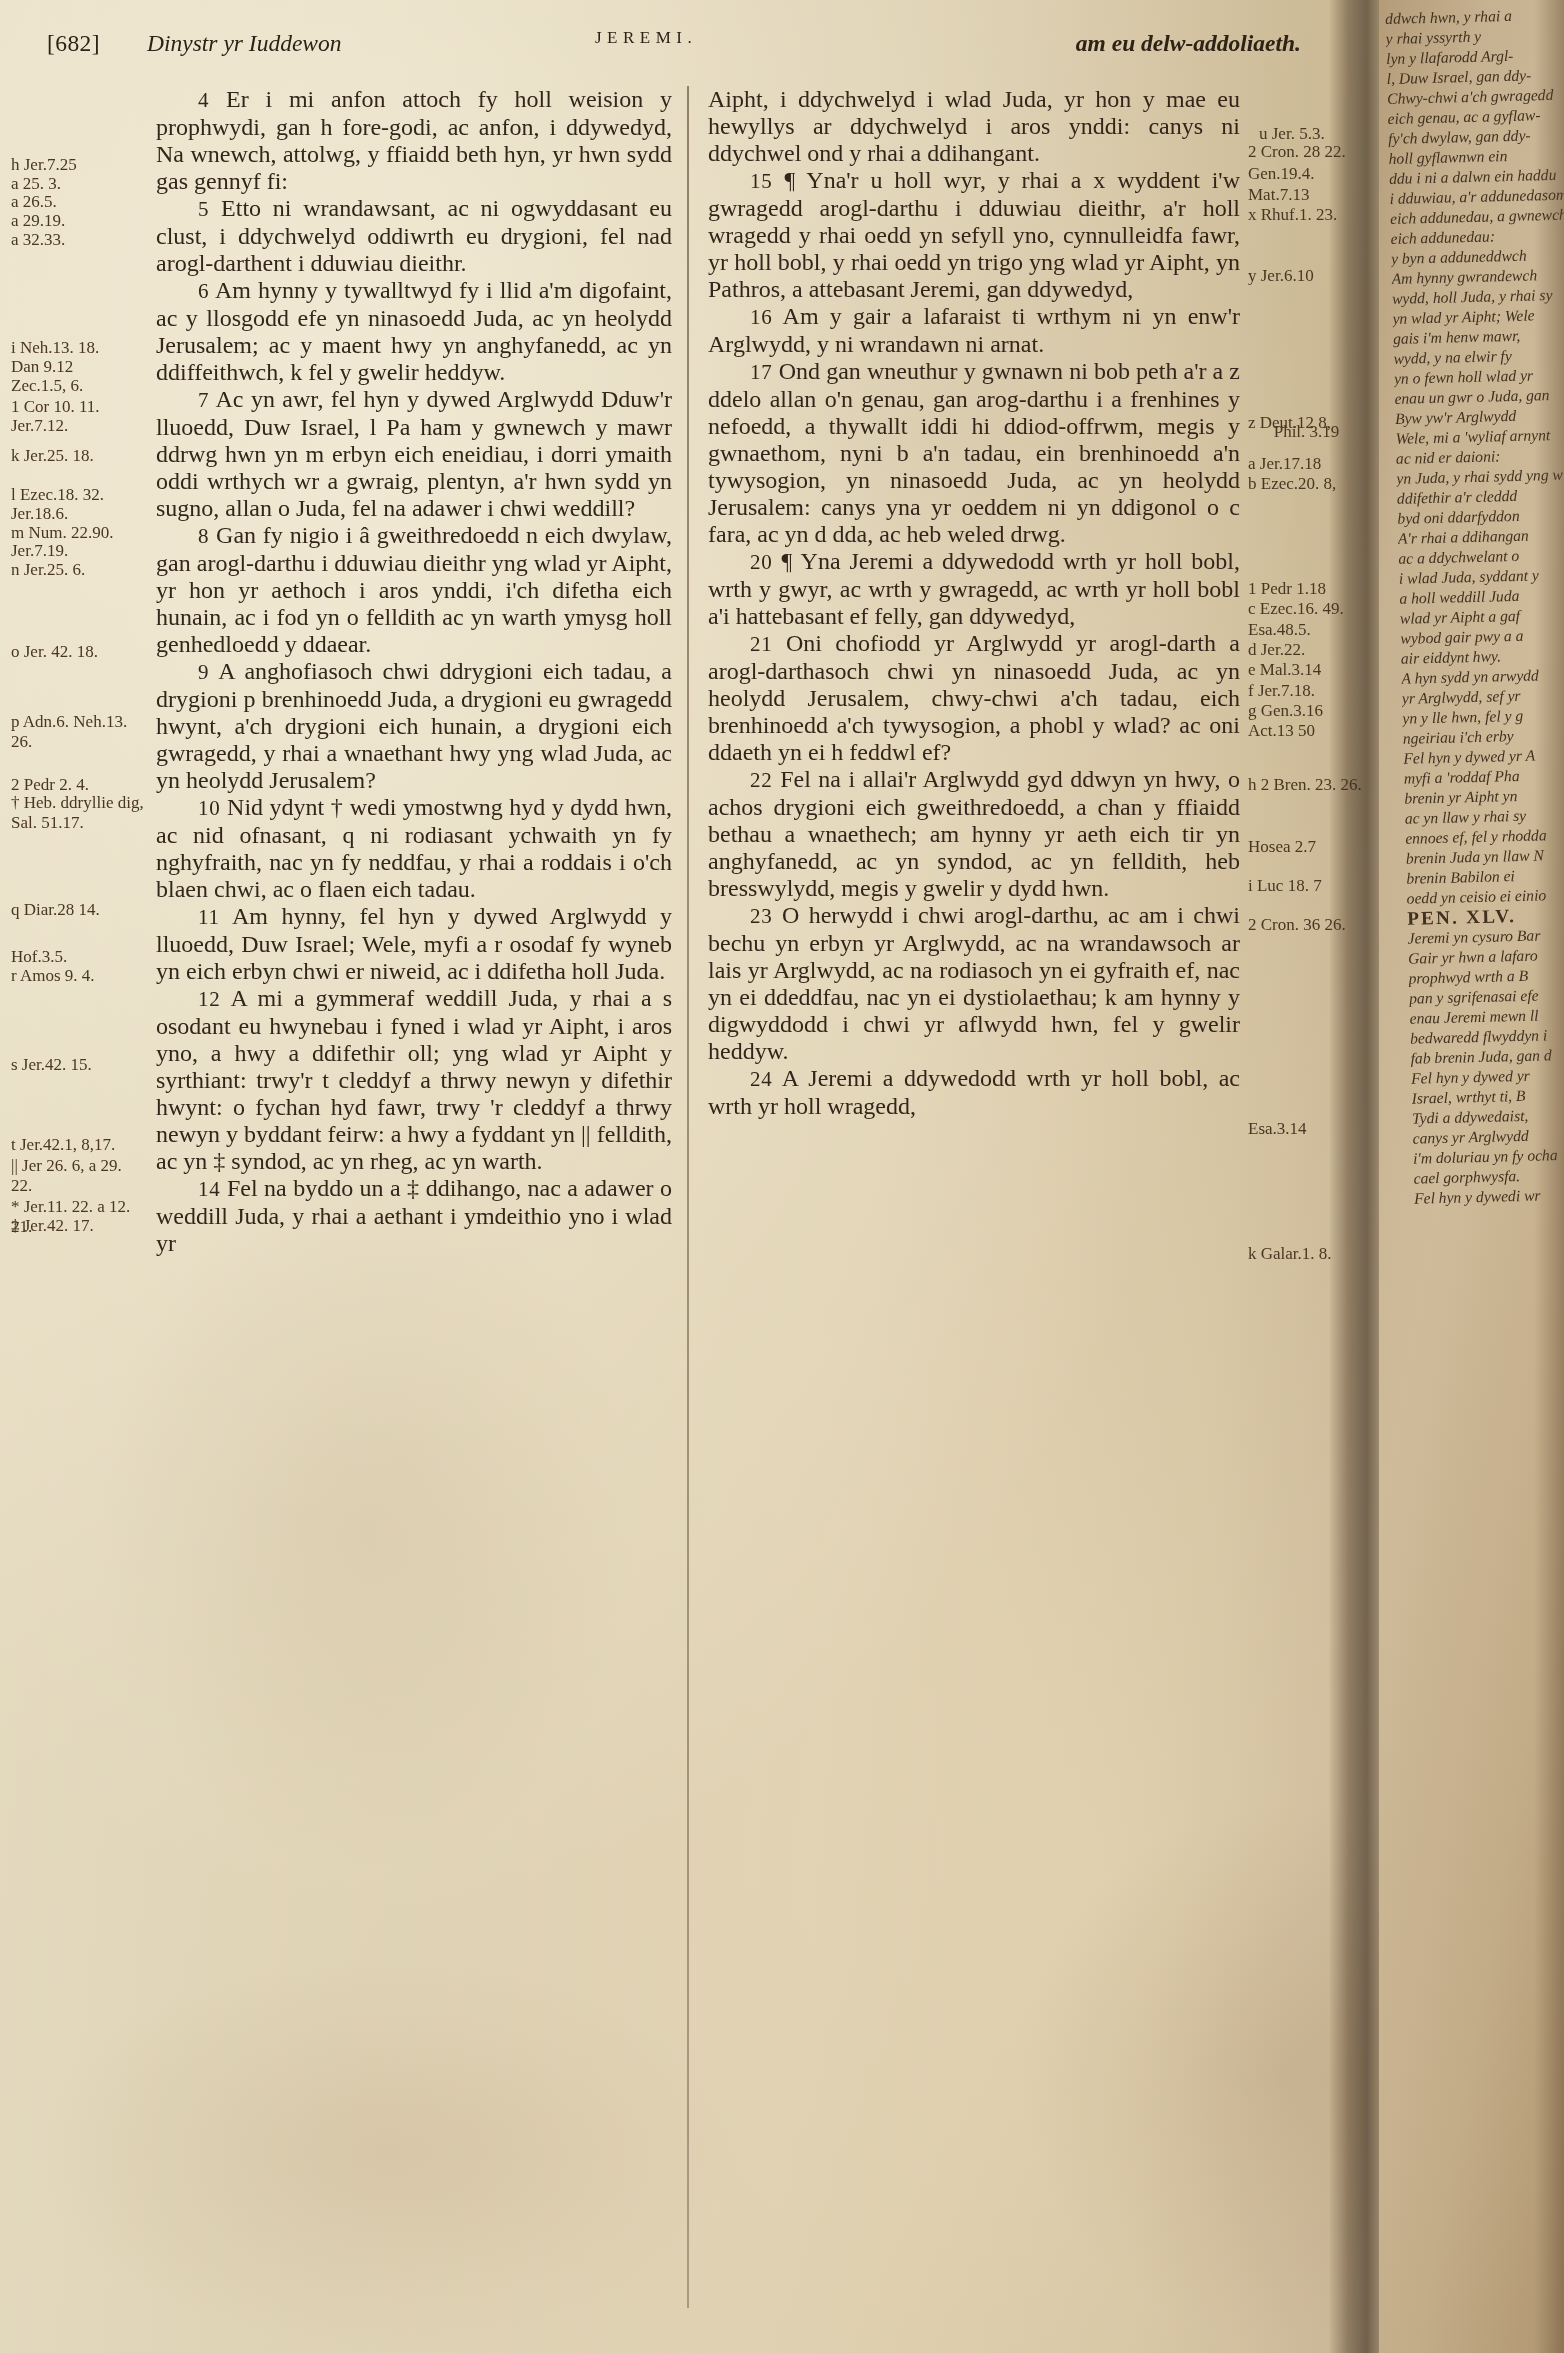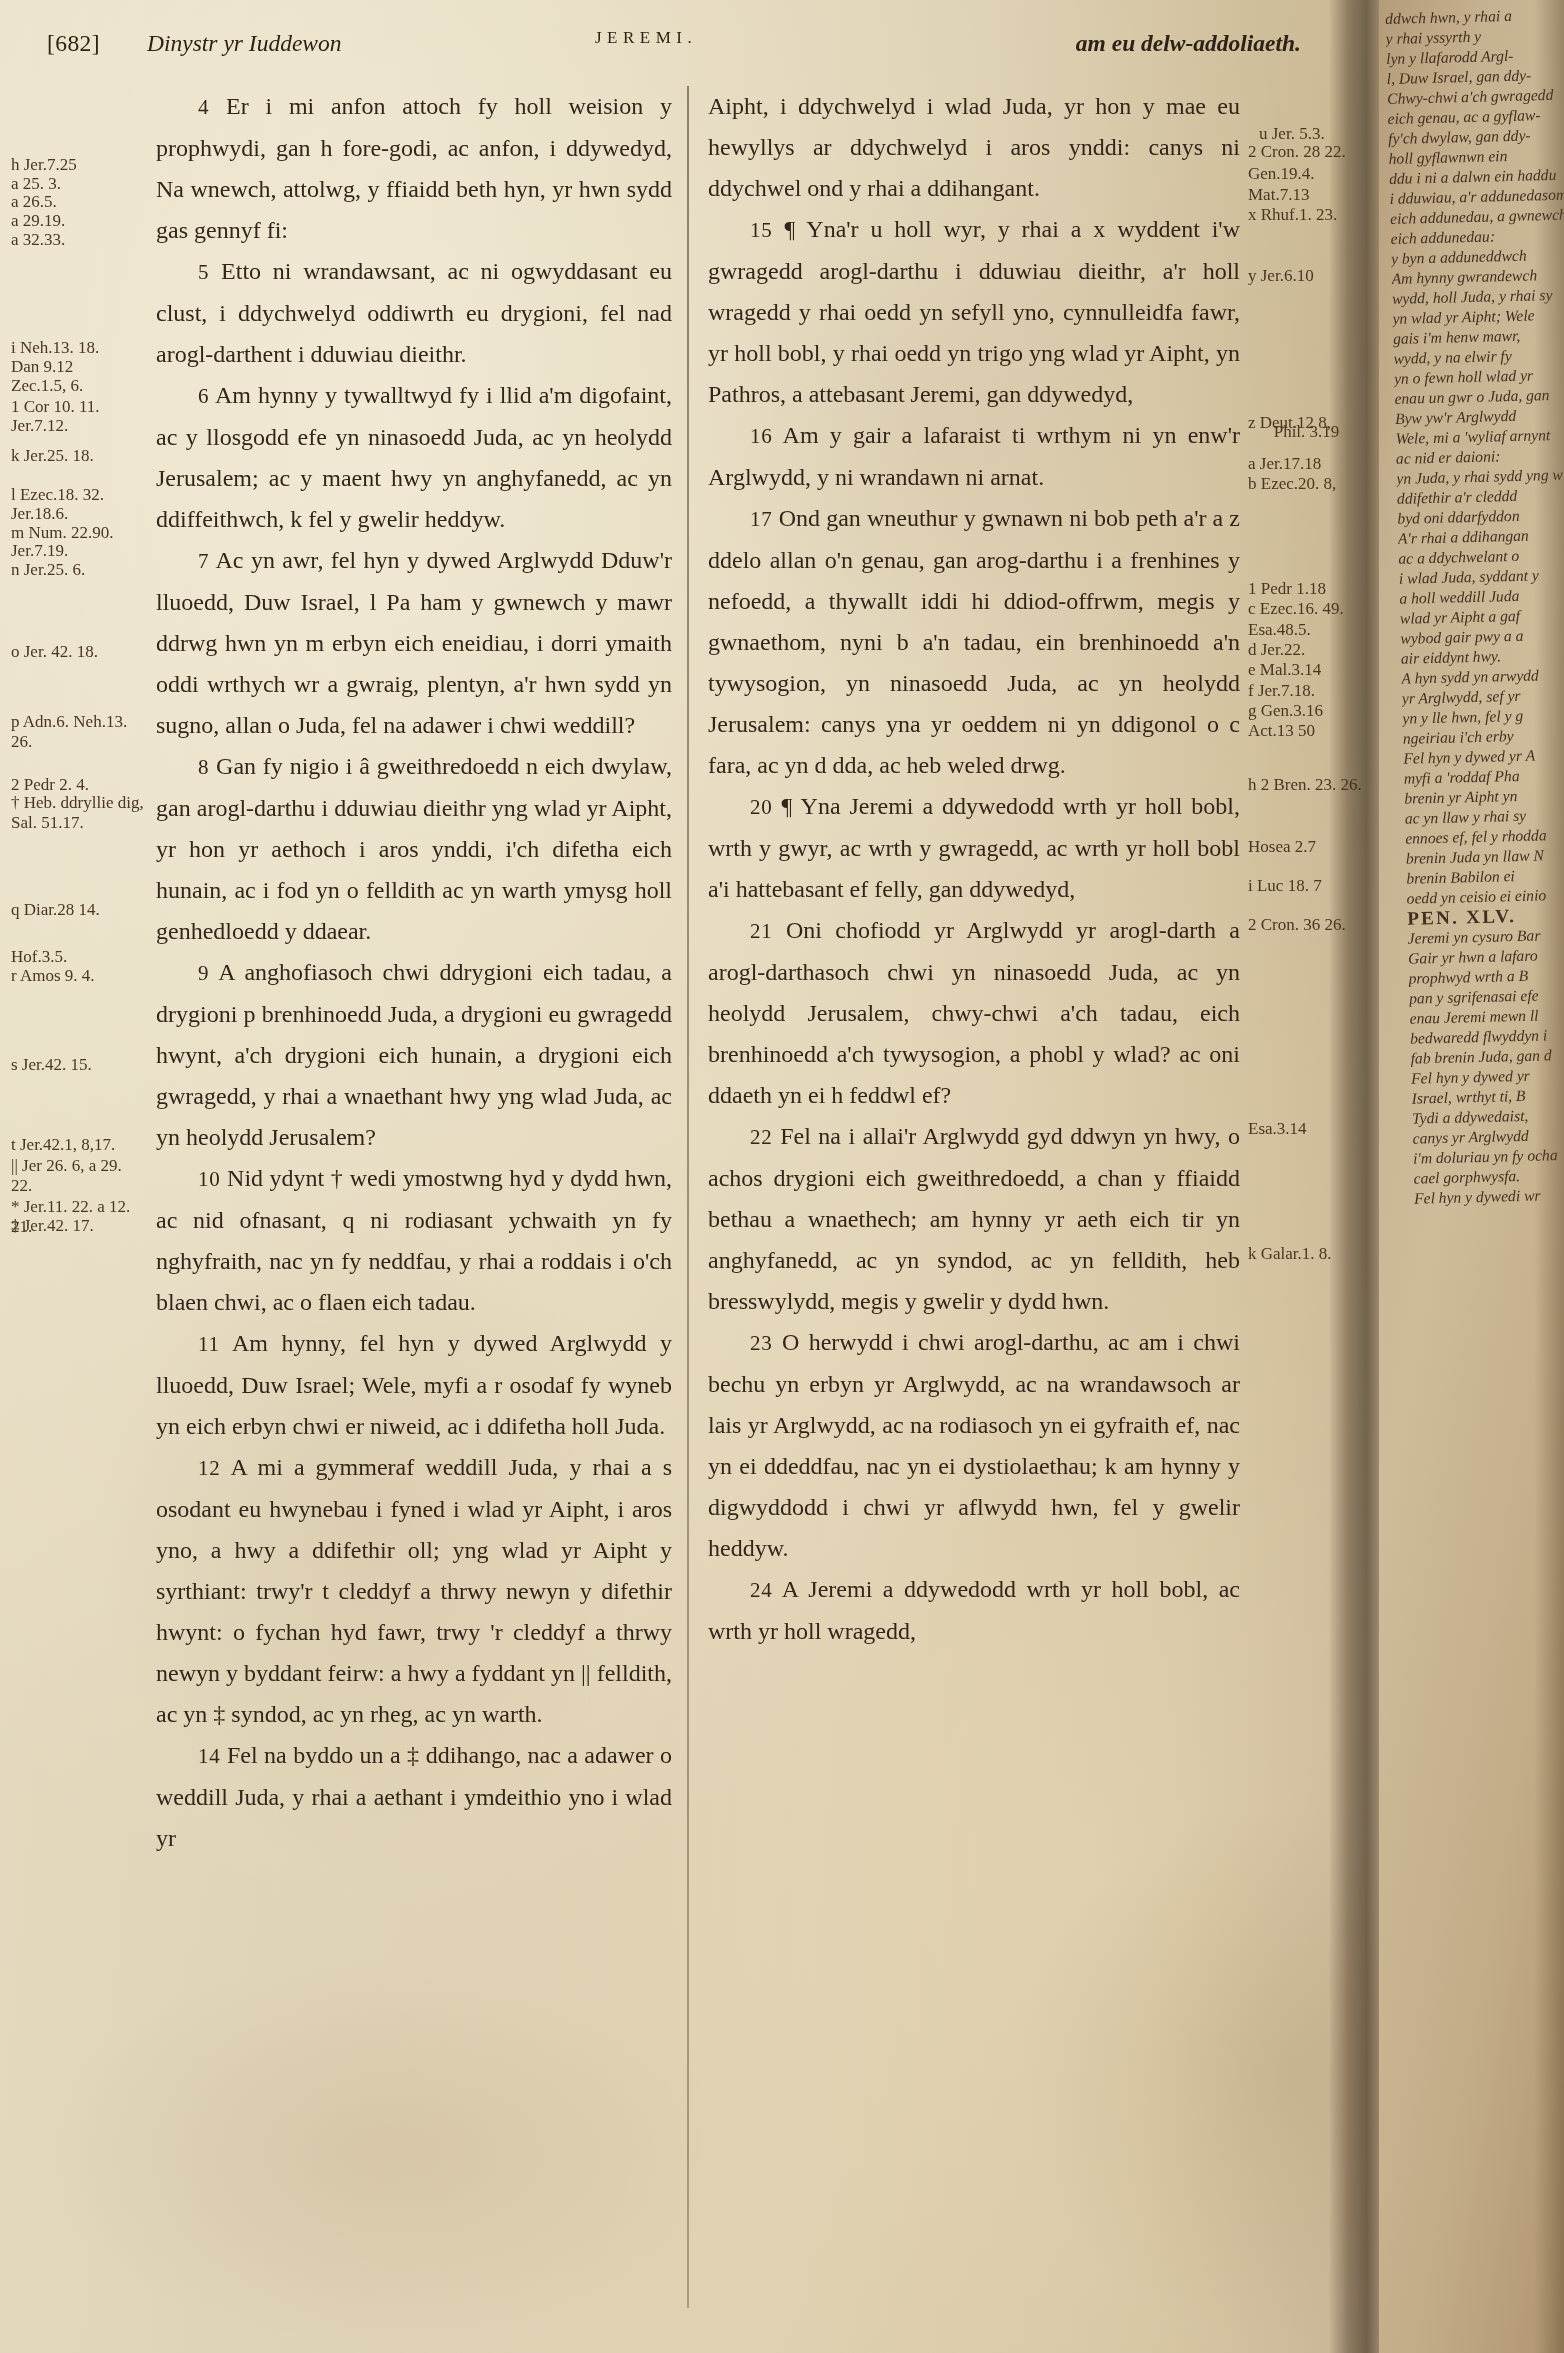--- a/index.html
+++ b/index.html
@@ -36,21 +36,21 @@
   #runhead .shorttitle{position:absolute;left:100px;top:0;font-size:23.5px;font-style:italic;}
   #runhead .booktitle{position:absolute;left:548px;top:-1.6px;font-size:17px;letter-spacing:5.5px;}
   #runhead .catch{position:absolute;right:14px;top:0;font-size:23.5px;font-style:italic;font-weight:bold;}
 
   
   .col{position:absolute;top:86px;color:#33251a;}
   #colL{left:156px;width:516px;}
   #colR{left:708px;width:532px;}
   .colrule{position:absolute;left:687px;top:86px;width:1.6px;height:2222px;background:linear-gradient(to bottom,rgba(70,50,30,0.55),rgba(70,50,30,0.35));}
 
-  .body{font-size:24px;line-height:41px;text-align:justify;}
+  .body{font-size:24px;line-height:27px;text-align:justify;}
   .body p{margin:0;}
   .vn{font-size:21px;letter-spacing:0.8px;}
   .ind{display:inline-block;width:42px;}
 
   
   .mnote{position:absolute;font-size:17px;line-height:20px;color:#4a3622;width:133px;}
   #colL .mnote{left:-145px;text-align:left;}
   #colR .mnote{left:540px;text-align:left;width:117px;}
 
   

